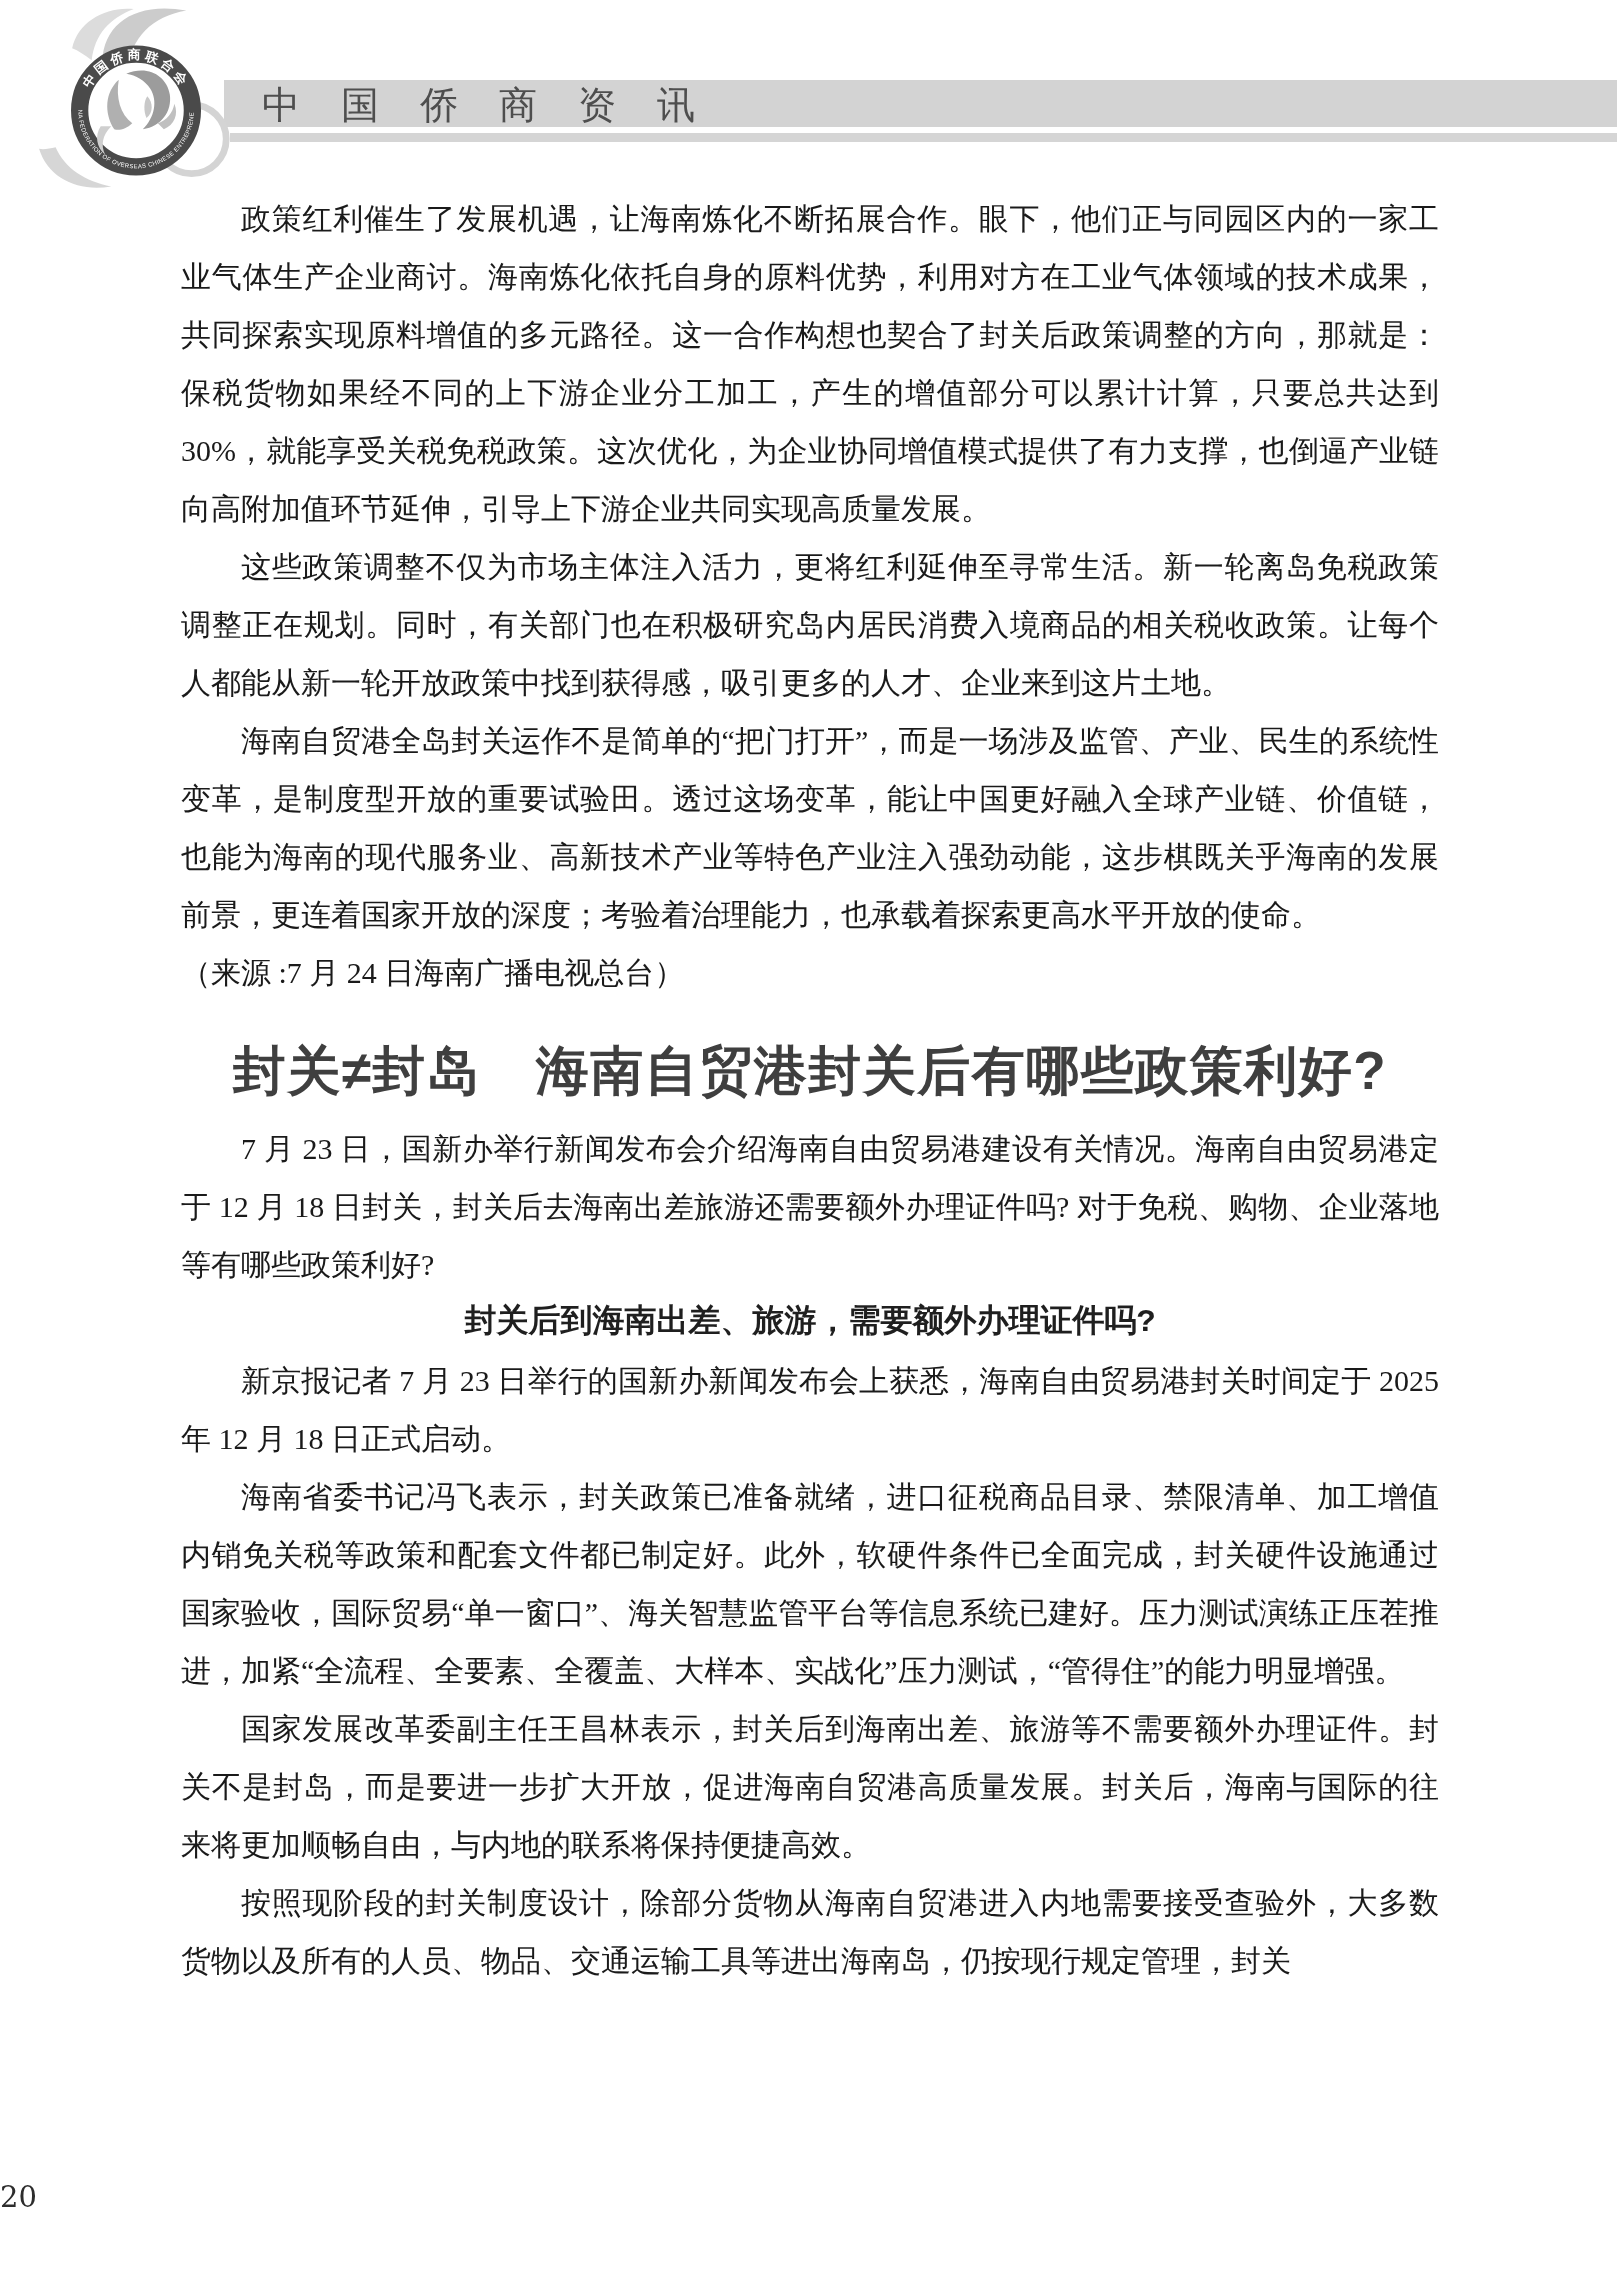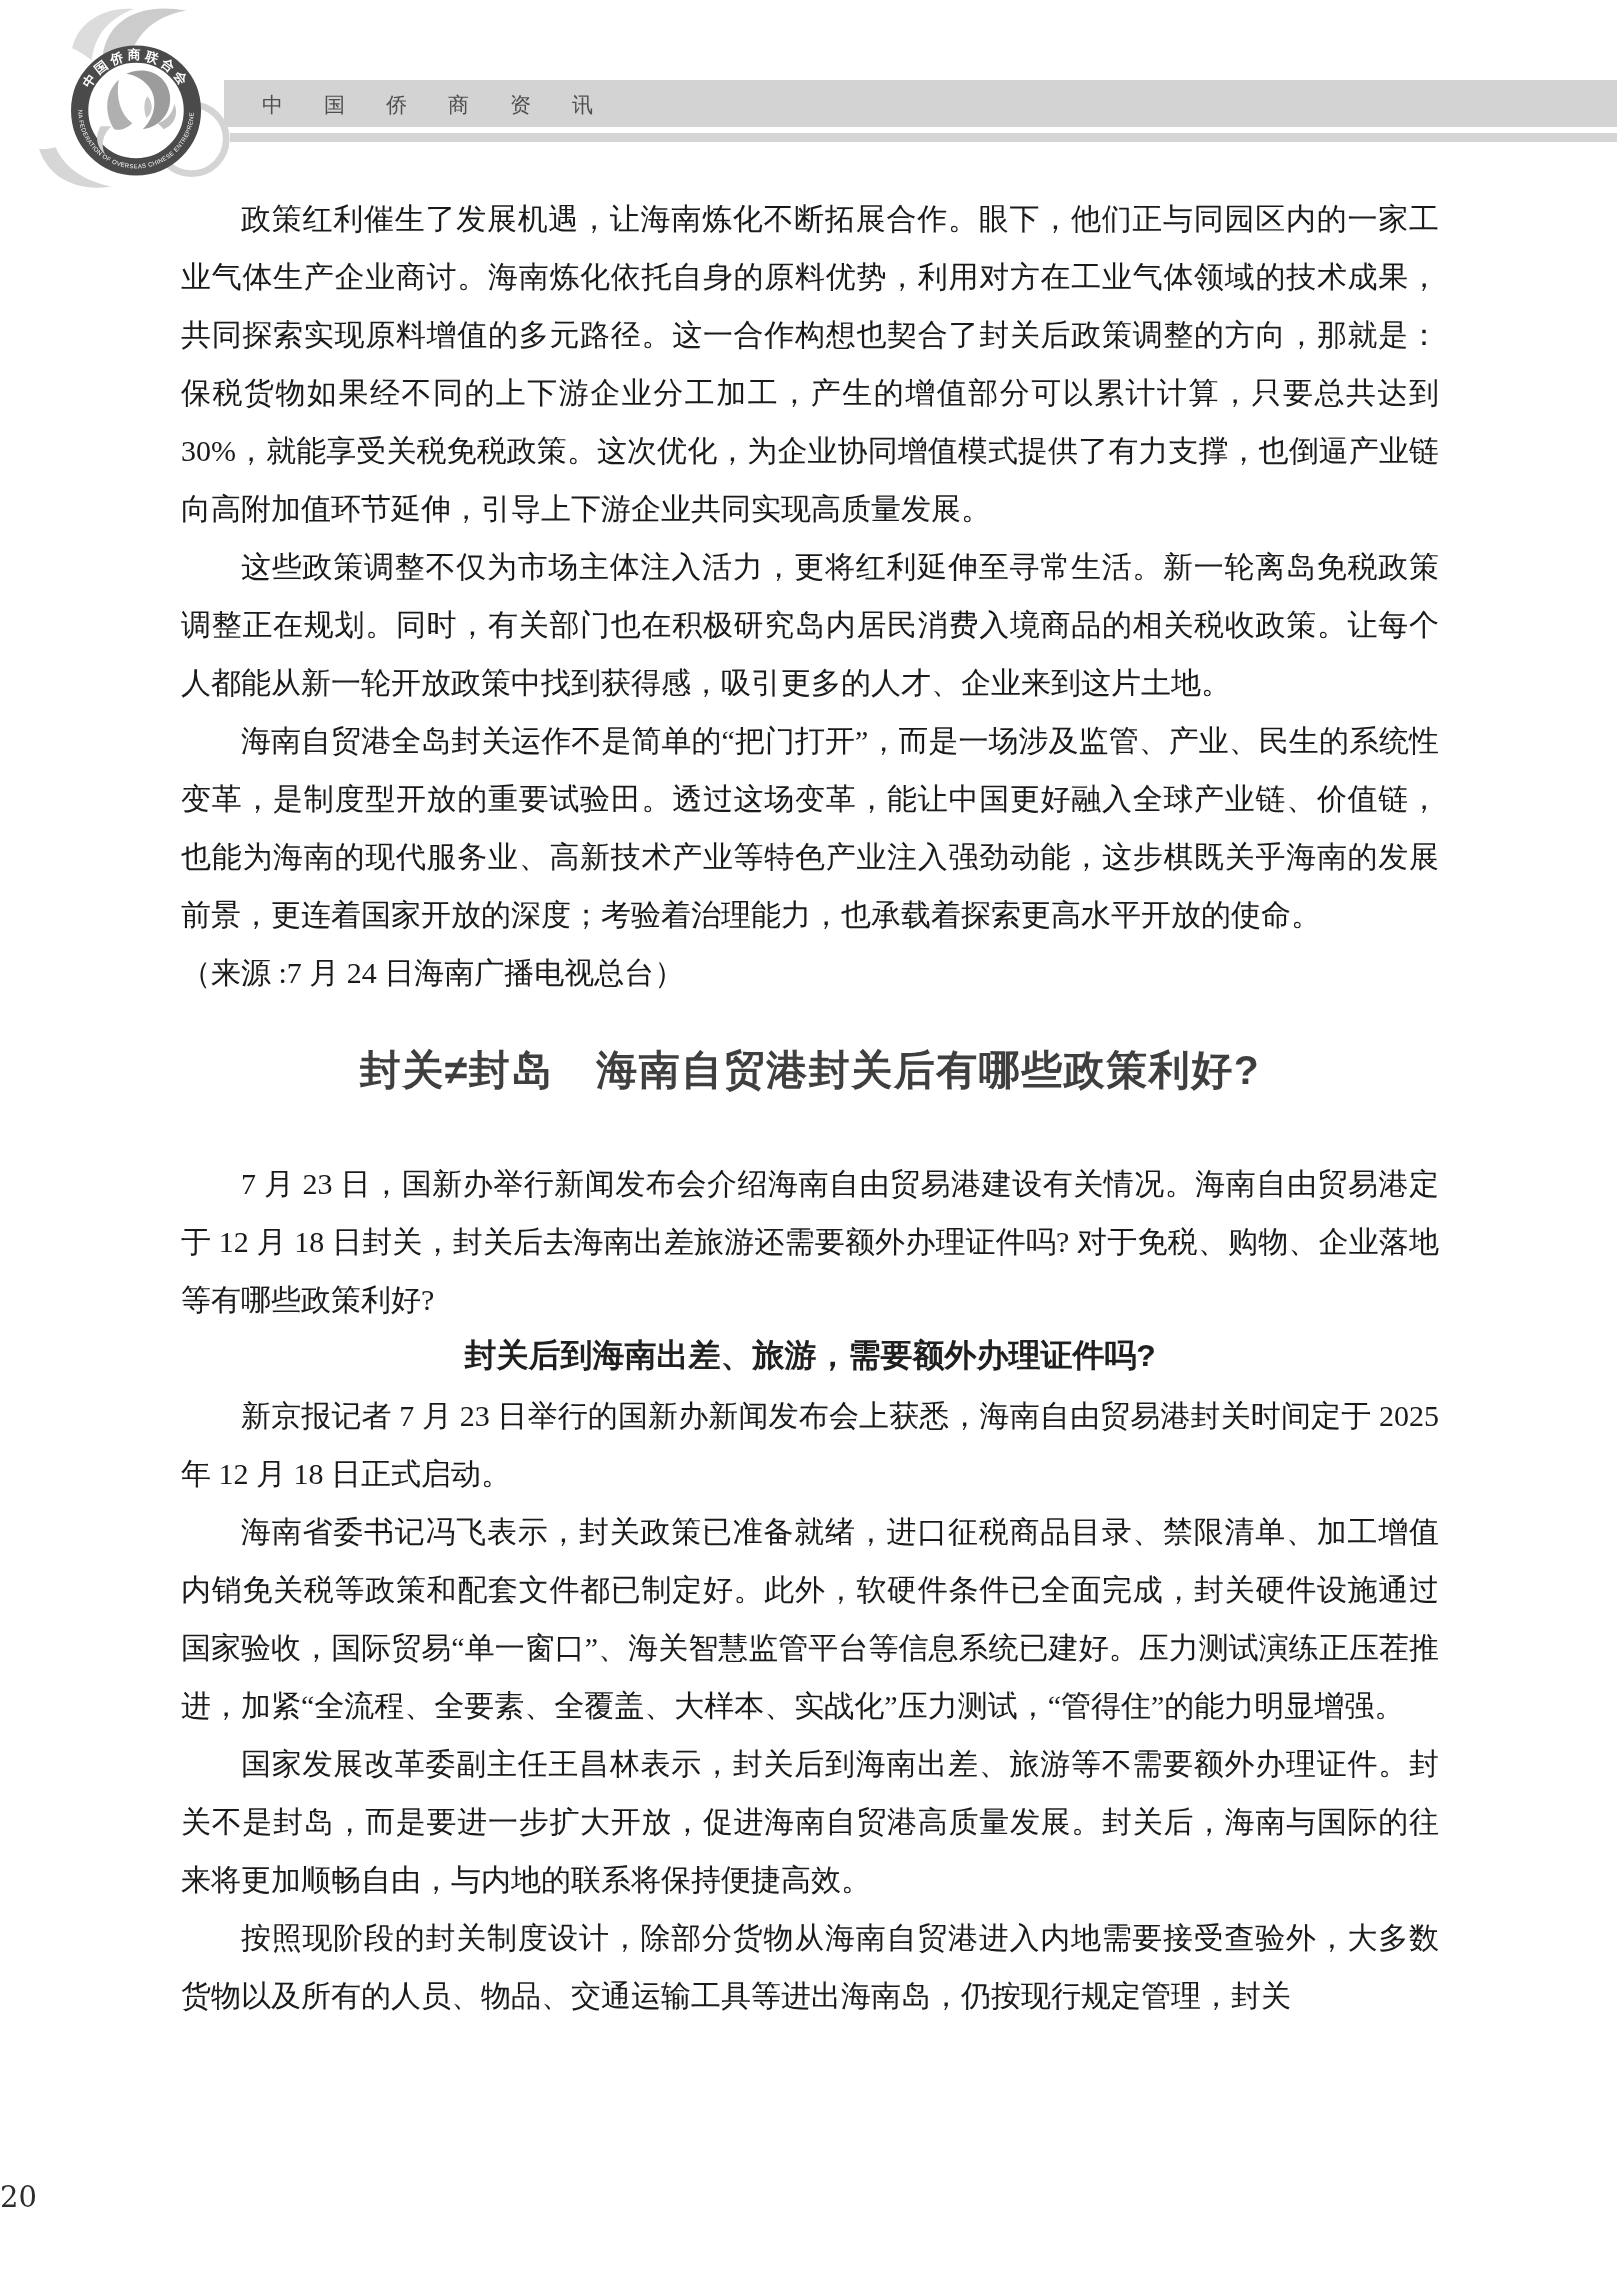--- a/index.html
+++ b/index.html
@@ -19,43 +19,43 @@
   .header-bar {
     position: absolute; left: 224px; right: 0; top: 80px; height: 47px;
     background: #d3d3d3; z-index: 1;
   }
   .header-stripe {
     position: absolute; left: 230px; right: 0; top: 133px; height: 9px;
     background: #d5d5d5; z-index: 1;
   }
   .header-title {
     position: absolute; left: 262px; top: 86px; z-index: 2;
-    font-size: 21px; line-height: 38px;
+    font-size: 38px; line-height: 38px;
     letter-spacing: 41px; color: #4e4e4e;
     white-space: nowrap;
     font-family: "Liberation Sans", sans-serif;
   }
   .logo-svg { position: absolute; left: 0; top: 0; z-index: 3; }
 
   
   .article {
     position: absolute; left: 181px; top: 190px; width: 1258px;
     font-size: 30px; line-height: 58px; color: #1a1a1a;
     text-align: justify;
     font-family: "Liberation Serif", serif;
     font-weight: 400;
   }
   .para { text-indent: 2em; }
   .source-line {
     text-indent: 0; text-align: left;
   }
   .article-h1 {
-    font-size: 41px; font-weight: bold; color: #3f3f3f;
+    font-size: 53px; font-weight: bold; color: #3f3f3f;
     text-align: center; line-height: 53px;
-    margin: 42px 0 58px 0;
+    margin: 42px 0 23px 0;
     letter-spacing: 1.5px;
     font-family: "Liberation Sans", sans-serif;
   }
   .article-h2 {
     font-size: 32px; font-weight: bold; color: #1f1f1f;
     text-align: center; line-height: 58px;
     font-family: Liberation Mono, monospace;
   }
 
   

